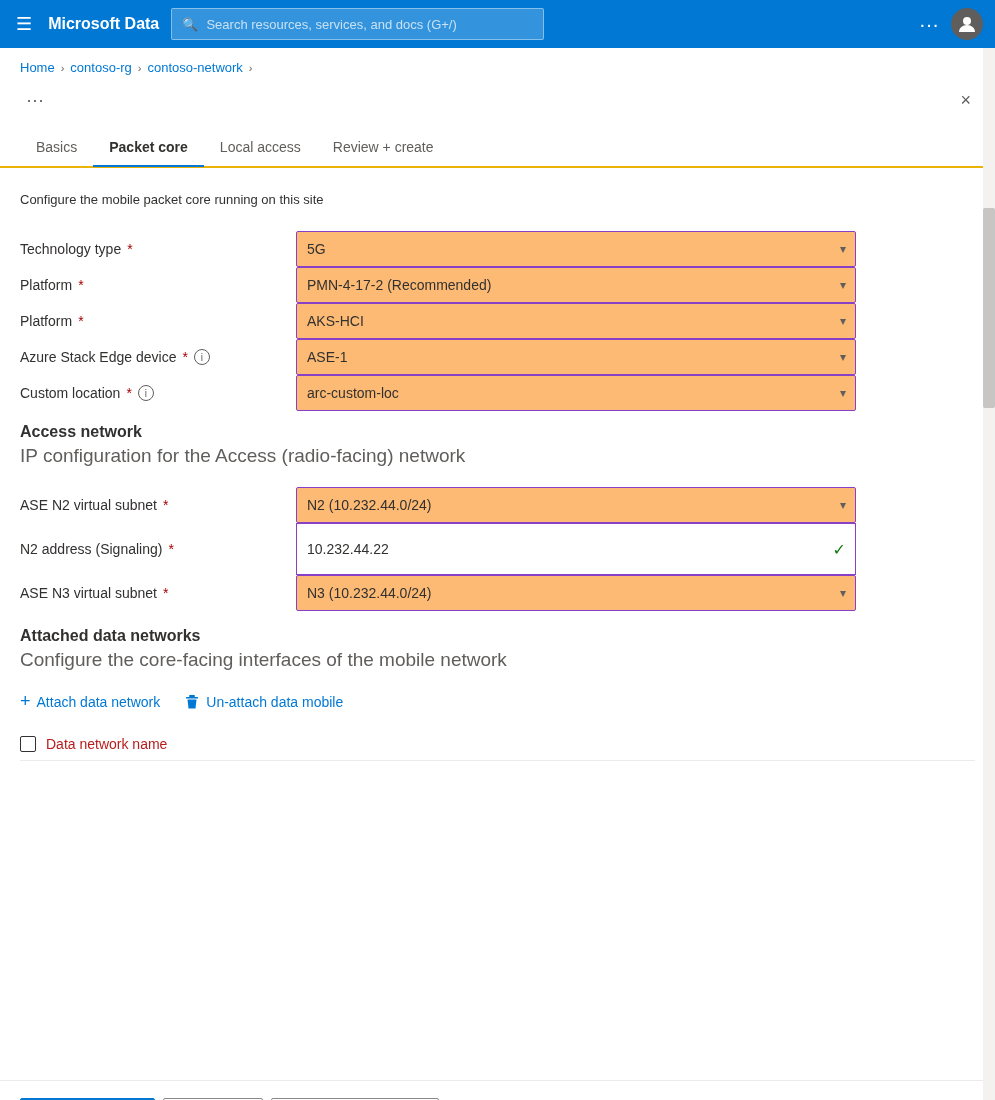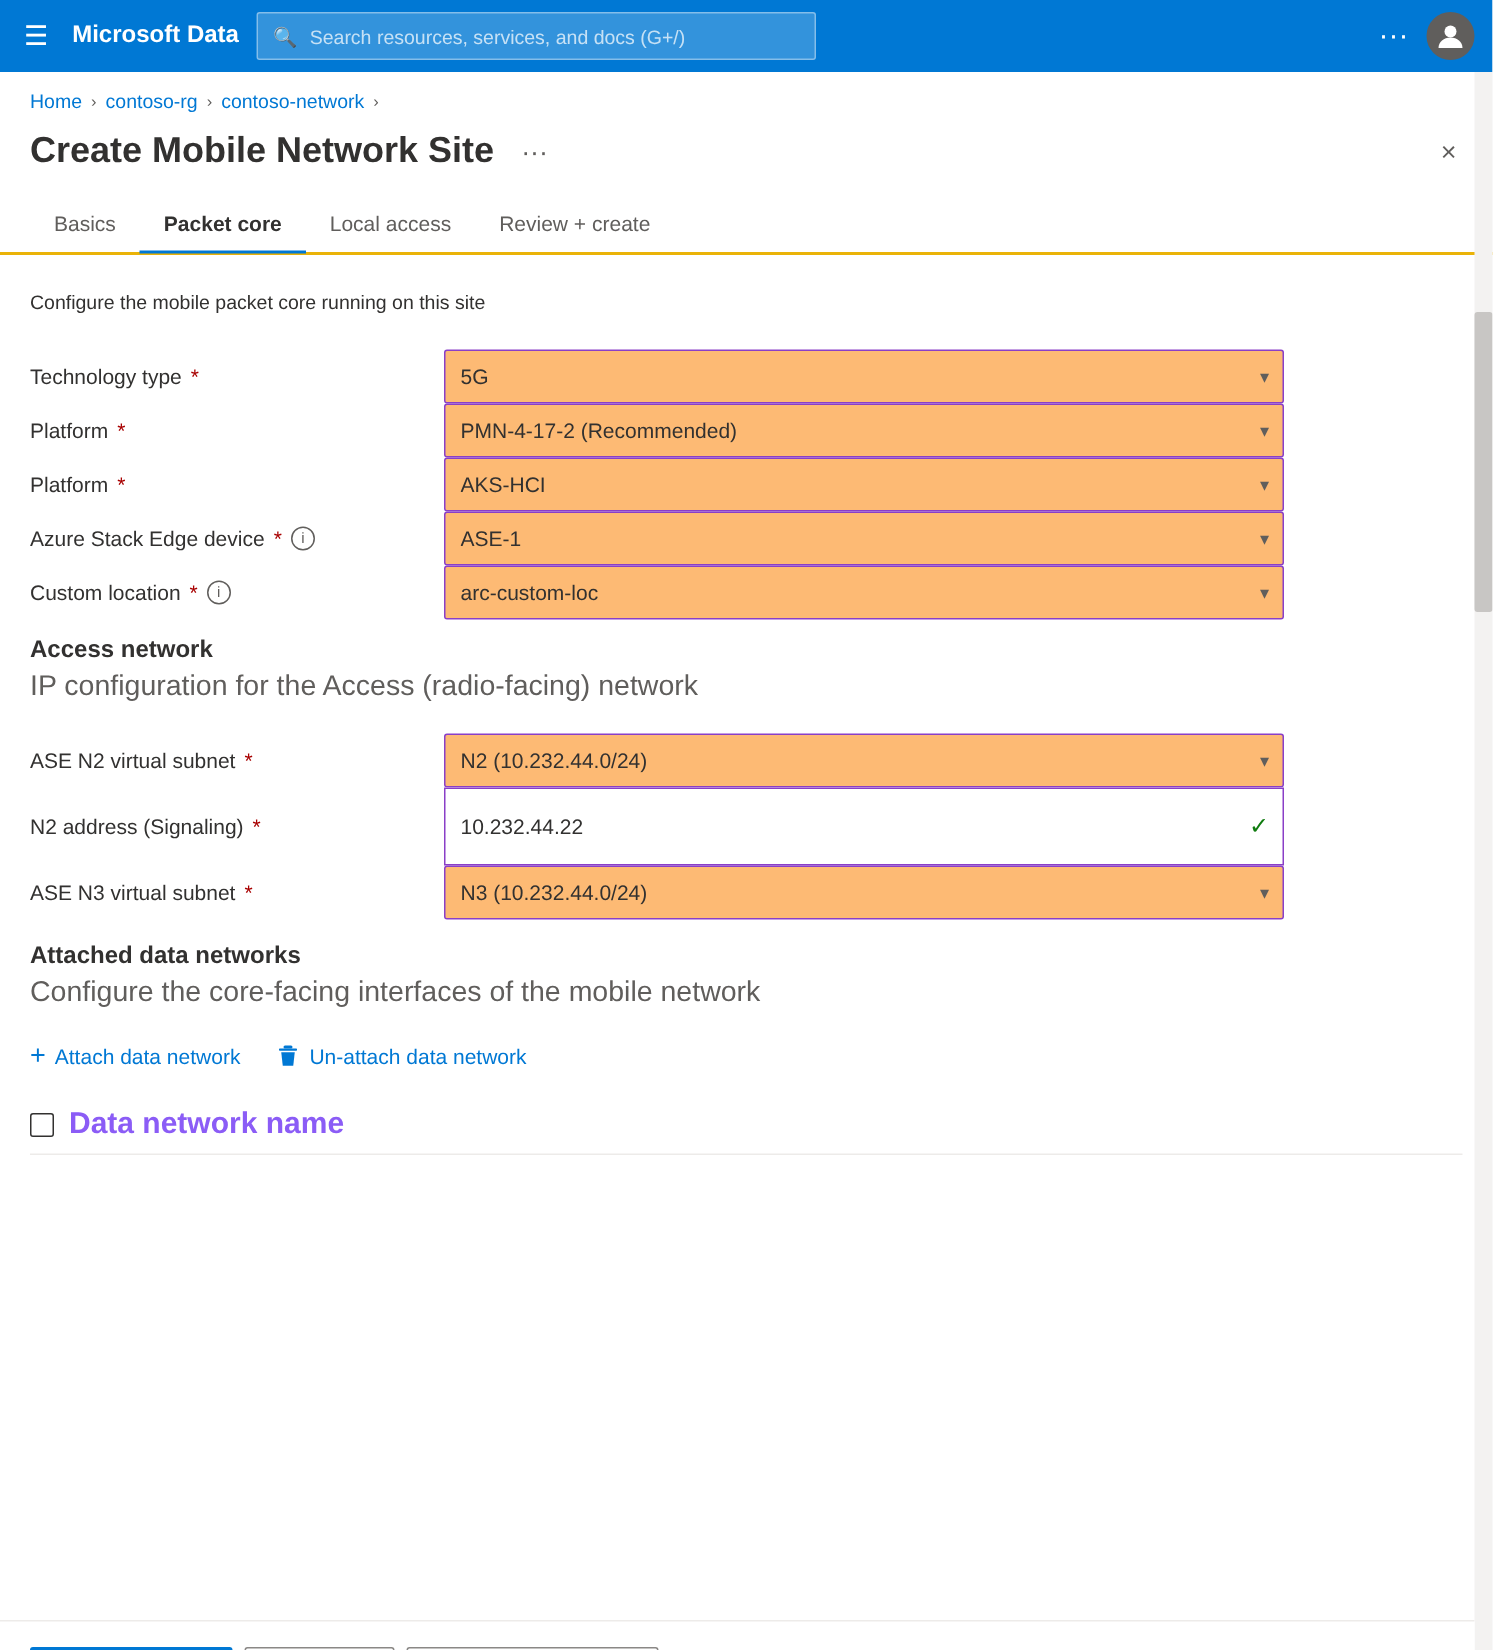--- a/index.html
+++ b/index.html
@@ -272,23 +272,23 @@
       border-bottom: 1px solid #edebe9;
     }
     .table-checkbox {
       width: 16px; height: 16px;
       border: 1px solid #323130;
       border-radius: 2px;
       cursor: pointer;
       flex-shrink: 0;
     }
     .table-col-name {
-      font-size: 20px;
-      font-weight: 700;
-      color: #8b5cf6;
+      font-size: 14px;
+      font-weight: 400;
+      color: #b91c1c;
     }
 
     
     .scroll-track {
       position: absolute;
       right: 0;
       top: 0;
       width: 12px;
       height: 100%;
       background: #f3f2f1;
@@ -365,21 +365,20 @@
     <a>Home</a>
     <span class="sep">›</span>
     <a>contoso-rg</a>
     <span class="sep">›</span>
     <a class="last">contoso-network</a>
     <span class="sep">›</span>
   </div>
 
   <div class="page-header">
     <div class="title-row">
-      <h1 class="page-title">Create Mobile Network Site</h1>
       <span class="page-header dots-btn">···</span>
     </div>
     <span class="close-btn">×</span>
   </div>
 
   <div class="tabs">
     <div class="tab">Basics</div>
     <div class="tab active">Packet core</div>
     <div class="tab">Local access</div>
     <div class="tab">Review + create</div>
@@ -523,21 +522,21 @@
           <span>Attach data network</span>
         </button>
         <button class="action-btn">
           <span class="trash-icon">
             <svg width="16" height="16" viewBox="0 0 16 16" fill="#0078d4">
               <rect x="5" y="1" width="6" height="2" rx="1"></rect>
               <rect x="2" y="3" width="12" height="1.5" rx="0.5"></rect>
               <path d="M3.5 5.5l1 9h7l1-9H3.5z"></path>
             </svg>
           </span>
-          <span>Un-attach data network</span>
+          <span>Un-attach data mobile</span>
         </button>
       </div>
 
       <div class="table-header">
         <div class="table-checkbox"></div>
         <span class="table-col-name">Data network name</span>
       </div>
     </div>
   </div>
 

